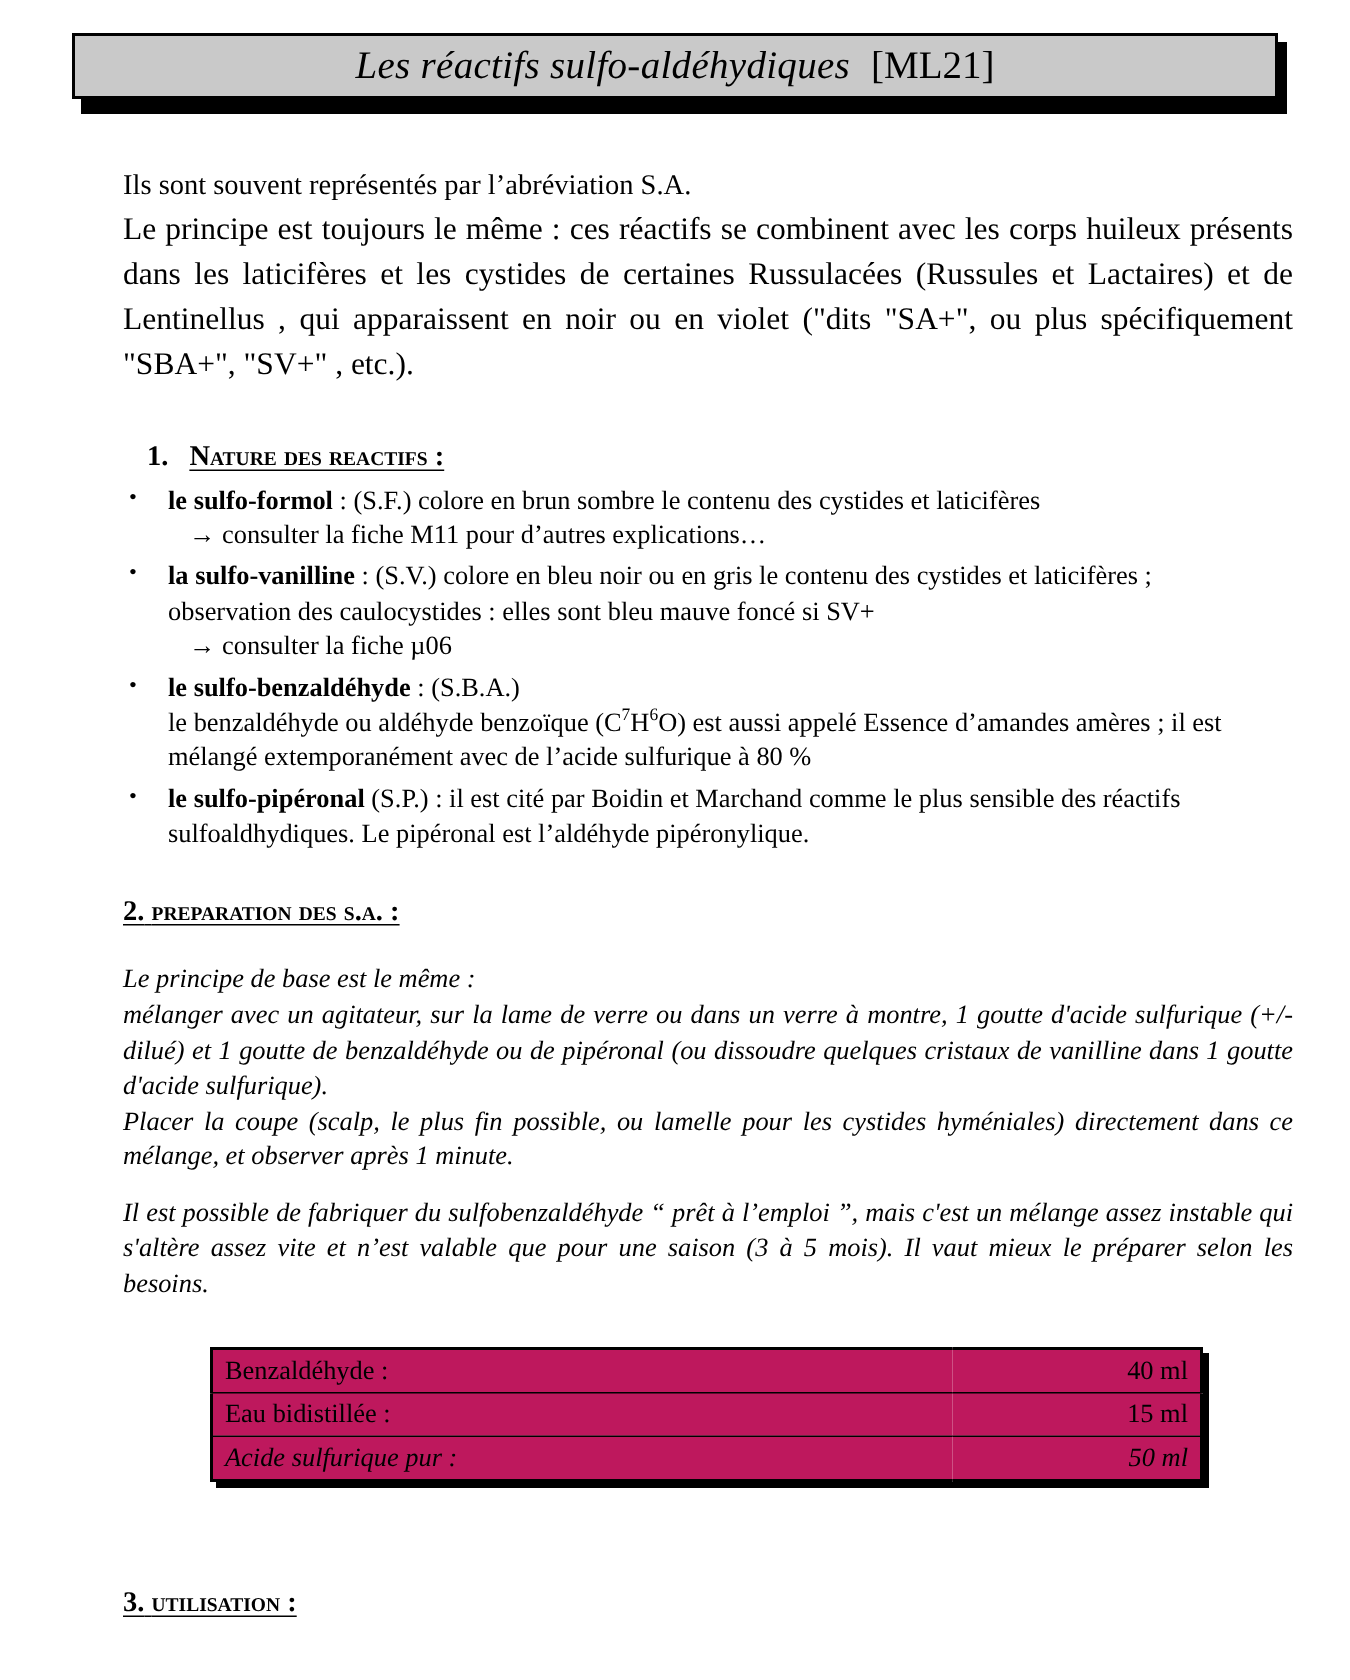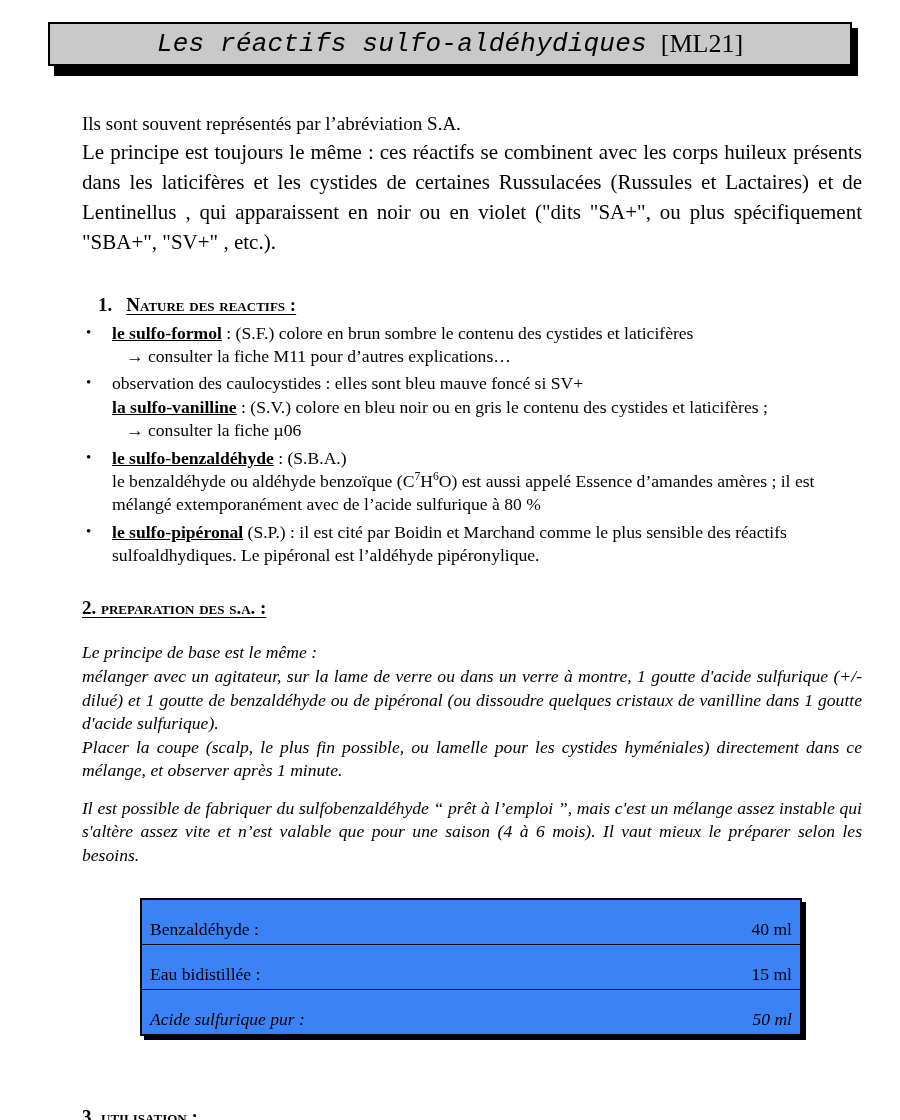--- a/index.html
+++ b/index.html
@@ -39,21 +39,20 @@
     box-sizing: border-box;
     display: flex;
     align-items: center;
     justify-content: center;
   }
   .title-text {
     font-size: 26px;
     font-style: italic;
     letter-spacing: 0.2px;
     white-space: nowrap;
-    font-family: Liberation Mono, monospace;
   }
   .title-code {
     font-style: normal;
     font-size: 26px;
     margin-left: 14px;
   }
 
   
   .page {
     position: absolute;
@@ -133,21 +132,21 @@
     left: 4px;
     top: 0;
     font-size: 15px;
     line-height: 1.45;
   }
   .bullet-line { display: block; }
   .arrow-line {
     display: block;
     padding-left: 14px;
   }
-  b { font-weight: bold; text-decoration: underline; }
+  b { font-weight: bold; }
 
   
   .prep {
     font-size: 17.6px;
     line-height: 1.34;
     text-align: justify;
     font-style: italic;
   }
   .spacer-sm { height: 14px; }
   .spacer-md { height: 22px; }
@@ -168,22 +167,22 @@
   }
   table.recipe {
     position: relative;
     border-collapse: collapse;
     width: 100%;
     background: #ffffff;
     font-size: 17.6px;
   }
   table.recipe td {
     border: 1px solid #000000;
-    padding: 19px 8px 4px 8px;
-    background: #3b82f6;
+    padding: 3px 8px 4px 8px;
+    background: #be185d;
   }
   table.recipe td.qty {
     text-align: right;
     border-left: none;
     white-space: nowrap;
   }
   table.recipe td.label {
     border-right: none;
   }
   table.recipe tr:first-child td { border-top: 2px solid #000; }
@@ -217,22 +216,22 @@
   <div class="bullets">
 
     <div class="bullet-item">
       <span class="bullet-dot">•</span>
       <span class="bullet-line"><b>le sulfo-formol</b><span> : (S.F.) colore en brun sombre le contenu des cystides et laticifères</span></span>
       <span class="arrow-line">→ consulter la fiche M11 pour d’autres explications…</span>
     </div>
 
     <div class="bullet-item">
       <span class="bullet-dot">•</span>
+      <span class="bullet-line"><b>la sulfo-vanilline</b><span> : (S.V.) colore en bleu noir ou en gris le contenu des cystides et laticifères ;</span></span>
       <span class="bullet-line">observation des caulocystides : elles sont bleu mauve foncé si SV+</span>
-      <span class="bullet-line"><b>la sulfo-vanilline</b><span> : (S.V.) colore en bleu noir ou en gris le contenu des cystides et laticifères ;</span></span>
       <span class="arrow-line">→ consulter la fiche µ06</span>
     </div>
 
     <div class="bullet-item">
       <span class="bullet-dot">•</span>
       <span class="bullet-line"><b>le sulfo-benzaldéhyde</b><span> : (S.B.A.)</span></span>
       <span class="bullet-line"><span>le benzaldéhyde ou aldéhyde benzoïque (C</span><sup>7</sup><span>H</span><sup>6</sup><span>O) est aussi appelé Essence d’amandes amères ; il est mélangé extemporanément avec de l’acide sulfurique à 80 %</span></span>
     </div>
 
     <div class="bullet-item">
@@ -247,21 +246,21 @@
   </div>
 
   <div class="spacer-md"></div>
 
   <p class="prep">Le principe de base est le même :</p>
   <p class="prep">mélanger avec un agitateur, sur la lame de verre ou dans un verre à montre, 1 goutte d'acide sulfurique (+/- dilué) et 1 goutte de benzaldéhyde ou de pipéronal (ou dissoudre quelques cristaux de vanilline dans 1 goutte d'acide sulfurique).</p>
   <p class="prep">Placer la coupe (scalp, le plus fin possible, ou lamelle pour les cystides hyméniales) directement dans ce mélange, et observer après 1 minute.</p>
 
   <div class="spacer-sm"></div>
 
-  <p class="prep">Il est possible de fabriquer du sulfobenzaldéhyde “ prêt à l’emploi ”, mais c'est un mélange assez instable qui s'altère assez vite et n’est valable que pour une saison (4 à 6 mois). Il vaut mieux le préparer selon les besoins.</p>
+  <p class="prep">Il est possible de fabriquer du sulfobenzaldéhyde “ prêt à l’emploi ”, mais c'est un mélange assez instable qui s'altère assez vite et n’est valable que pour une saison (3 à 5 mois). Il vaut mieux le préparer selon les besoins.</p>
 
   <div class="table-wrap">
     <div class="table-shadow"></div>
     <table class="recipe">
       <tbody>
         <tr>
           <td class="label">Benzaldéhyde :</td>
           <td class="qty">40 ml</td>
         </tr>
         <tr>

